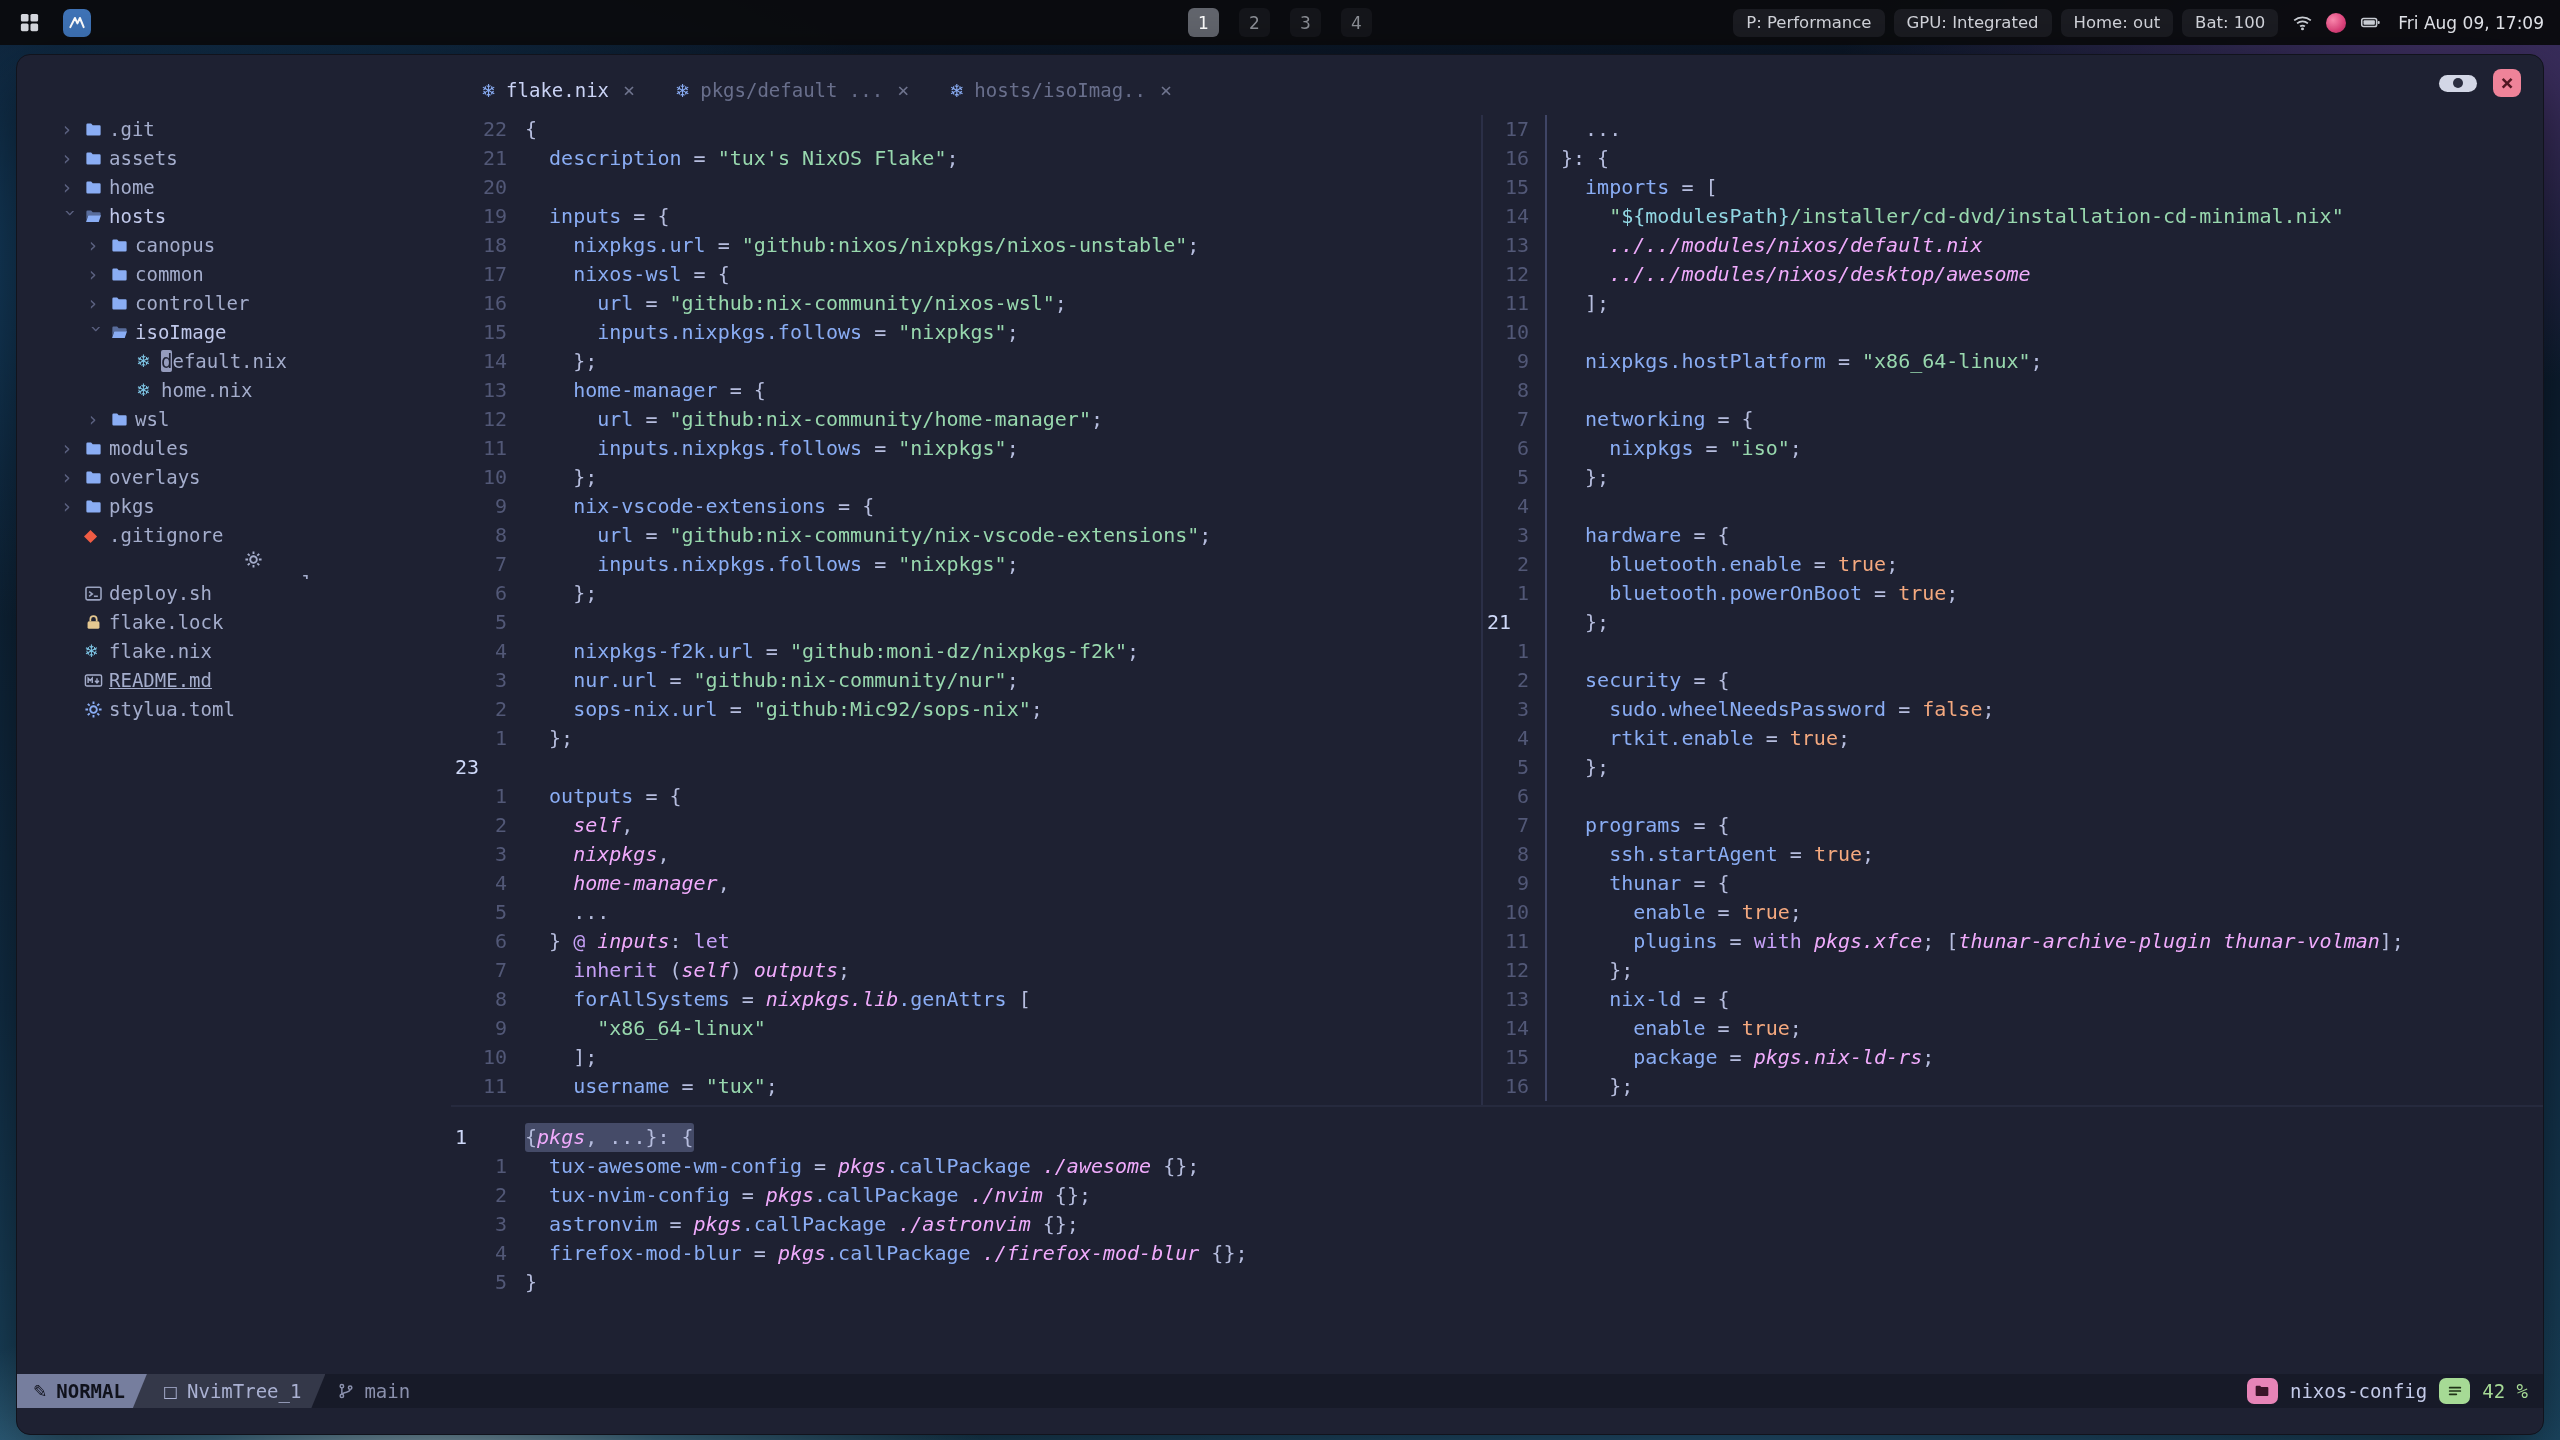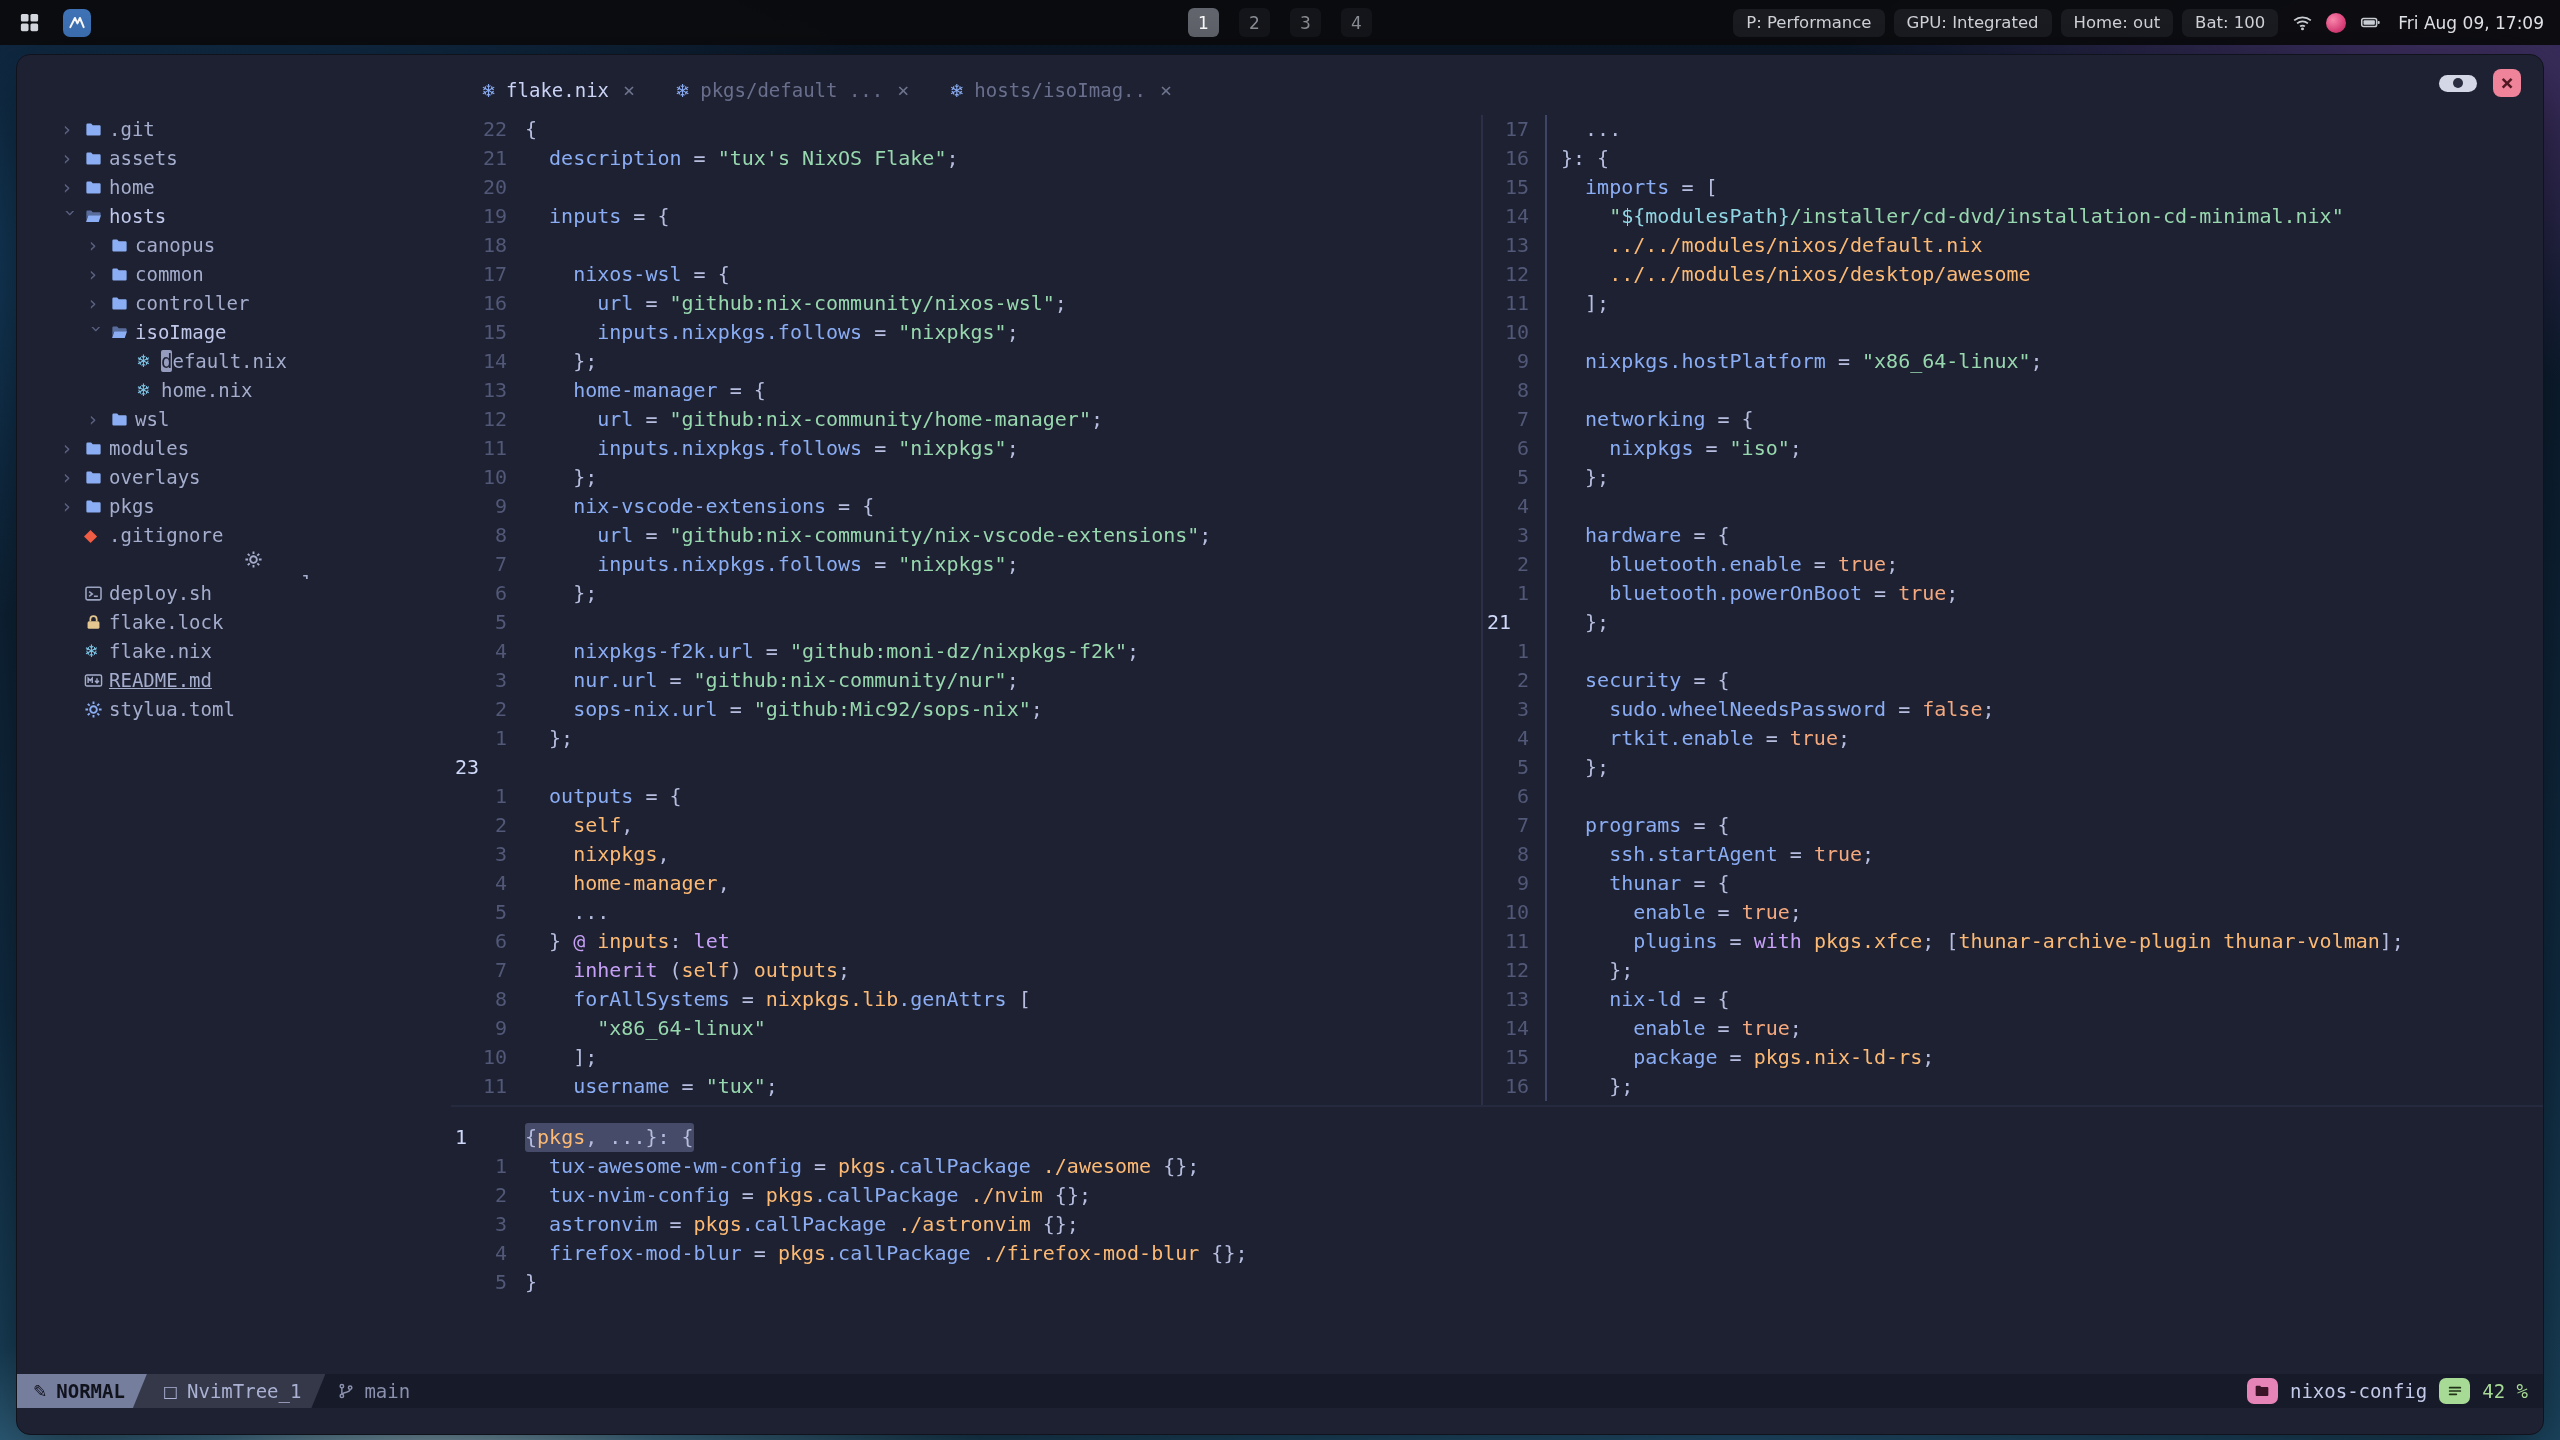--- a/index.html
+++ b/index.html
@@ -84,21 +84,21 @@
 
   .crow{ height:29px; line-height:29px; display:flex; font-size:20px; white-space:pre; }
   .ln{ width:56px; flex:none; text-align:right; color:#525877; margin-right:18px; }
   .ln.cur{ text-align:left; padding-left:4px; color:#ced8f8; }
   .pane-right .ln{ margin-right:0; width:46px; }
   .lnsep{ width:2px; background:#3f4566; margin:0 14px 0 16px; flex:none; }
   .code{ display:inline-block; white-space:pre; }
   .code.hl{ background:#454b68; border-radius:3px; }
 
   .tk-p{ color:#b6bdde; }
-  .tk-v{ color:#fdba74; }
+  .tk-v{ color:#f0abfc;font-style:italic; }
   .tk-a{ color:#8aadf4; }
   .tk-s{ color:#98d8ae; }
   .tk-b{ color:#f5a97f; }
   .tk-k{ color:#c6a0f6; }
   .tk-f{ color:#8aadf4; }
   .tk-i{ color:#91d7e3; }
 
   
   .statusline{ height:34px; flex:none; background:#171a28; display:flex; align-items:center; font-size:19px; }
   .seg{ height:34px; display:flex; align-items:center; gap:9px; }
@@ -392,21 +392,21 @@
             <span class="tlabel">stylua.toml</span>
           </div>
         </div>
       <div class="editors">
         <div class="topsplits">
           <div class="pane pane-left">
               <div class="crow"><span class="ln">22</span><span class="code"><span class="tk-p">{</span></span></div>
               <div class="crow"><span class="ln">21</span><span class="code"><span class="tk-a">  description</span><span class="tk-p"> = </span><span class="tk-s">"tux's NixOS Flake"</span><span class="tk-p">;</span></span></div>
               <div class="crow"><span class="ln">20</span><span class="code"></span></div>
               <div class="crow"><span class="ln">19</span><span class="code"><span class="tk-a">  inputs</span><span class="tk-p"> = {</span></span></div>
-              <div class="crow"><span class="ln">18</span></div>
+              <div class="crow"><span class="ln">18</span><span class="code"><span class="tk-a">    nixpkgs.url</span><span class="tk-p"> = </span><span class="tk-s">"github:nixos/nixpkgs/nixos-unstable"</span><span class="tk-p">;</span></span></div>
               <div class="crow"><span class="ln">17</span><span class="code"><span class="tk-a">    nixos-wsl</span><span class="tk-p"> = {</span></span></div>
               <div class="crow"><span class="ln">16</span><span class="code"><span class="tk-a">      url</span><span class="tk-p"> = </span><span class="tk-s">"github:nix-community/nixos-wsl"</span><span class="tk-p">;</span></span></div>
               <div class="crow"><span class="ln">15</span><span class="code"><span class="tk-a">      inputs.nixpkgs.follows</span><span class="tk-p"> = </span><span class="tk-s">"nixpkgs"</span><span class="tk-p">;</span></span></div>
               <div class="crow"><span class="ln">14</span><span class="code"><span class="tk-p">    };</span></span></div>
               <div class="crow"><span class="ln">13</span><span class="code"><span class="tk-a">    home-manager</span><span class="tk-p"> = {</span></span></div>
               <div class="crow"><span class="ln">12</span><span class="code"><span class="tk-a">      url</span><span class="tk-p"> = </span><span class="tk-s">"github:nix-community/home-manager"</span><span class="tk-p">;</span></span></div>
               <div class="crow"><span class="ln">11</span><span class="code"><span class="tk-a">      inputs.nixpkgs.follows</span><span class="tk-p"> = </span><span class="tk-s">"nixpkgs"</span><span class="tk-p">;</span></span></div>
               <div class="crow"><span class="ln">10</span><span class="code"><span class="tk-p">    };</span></span></div>
               <div class="crow"><span class="ln">9</span><span class="code"><span class="tk-a">    nix-vscode-extensions</span><span class="tk-p"> = {</span></span></div>
               <div class="crow"><span class="ln">8</span><span class="code"><span class="tk-a">      url</span><span class="tk-p"> = </span><span class="tk-s">"github:nix-community/nix-vscode-extensions"</span><span class="tk-p">;</span></span></div>

